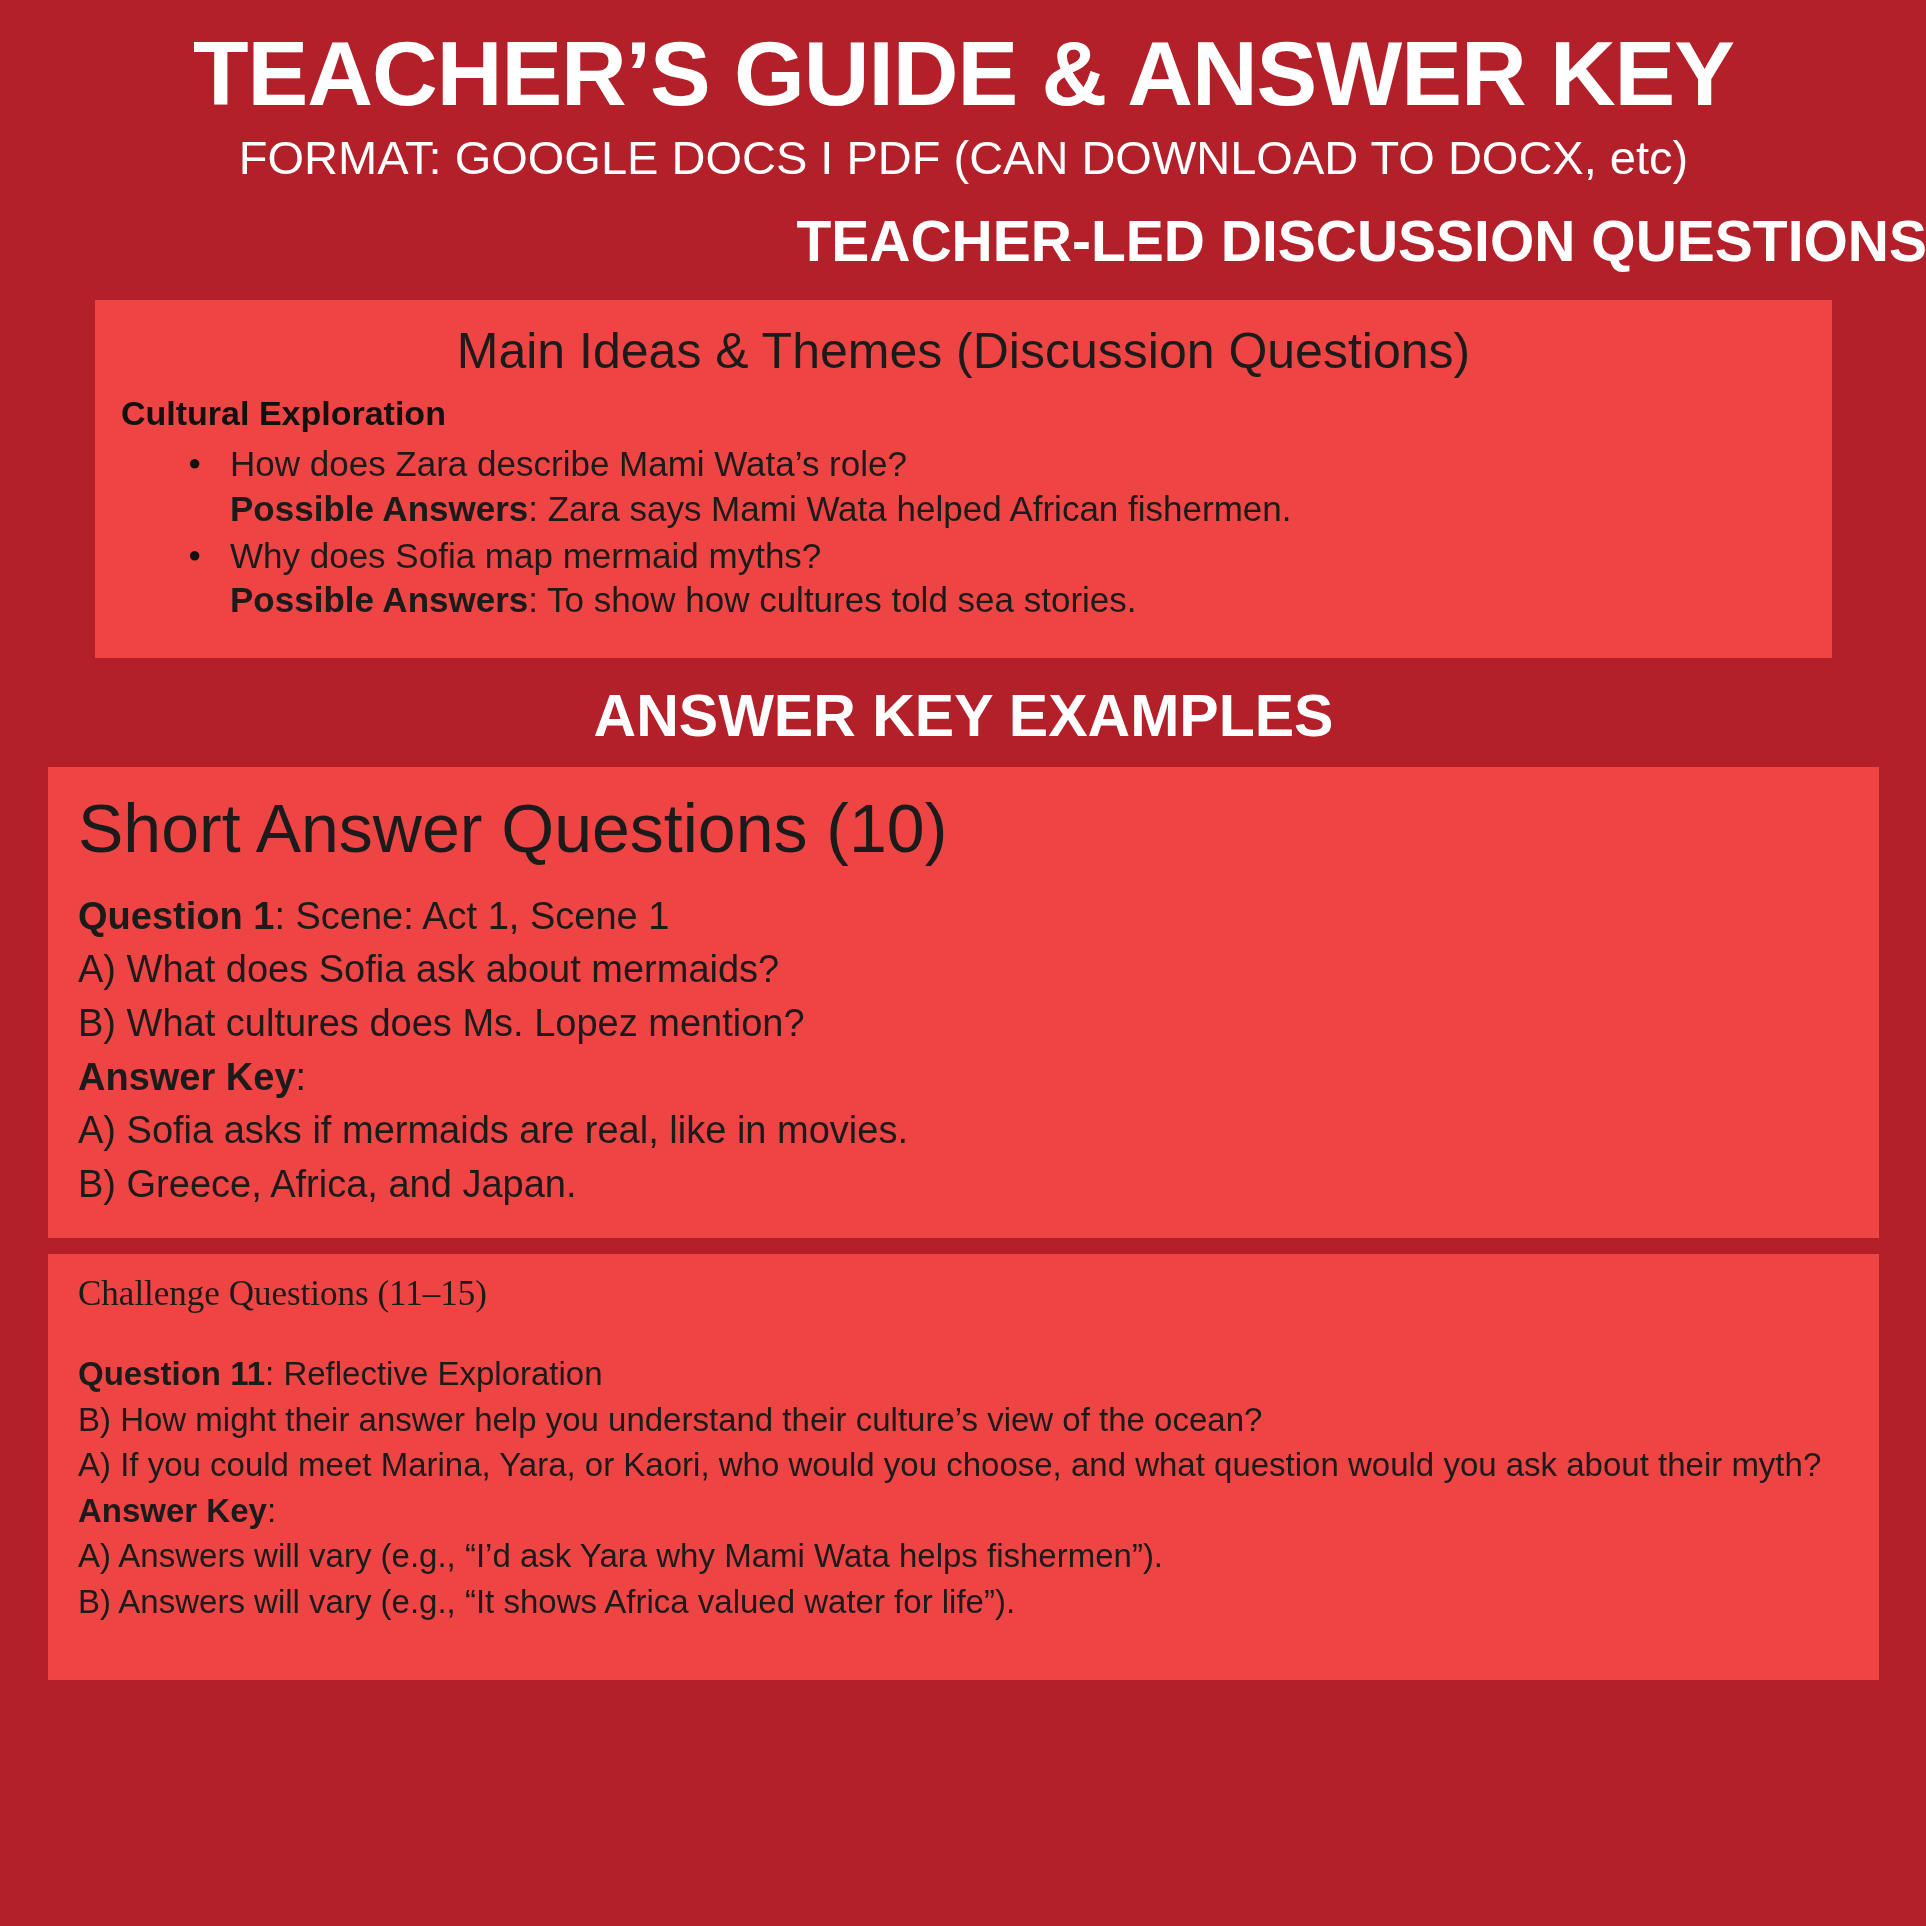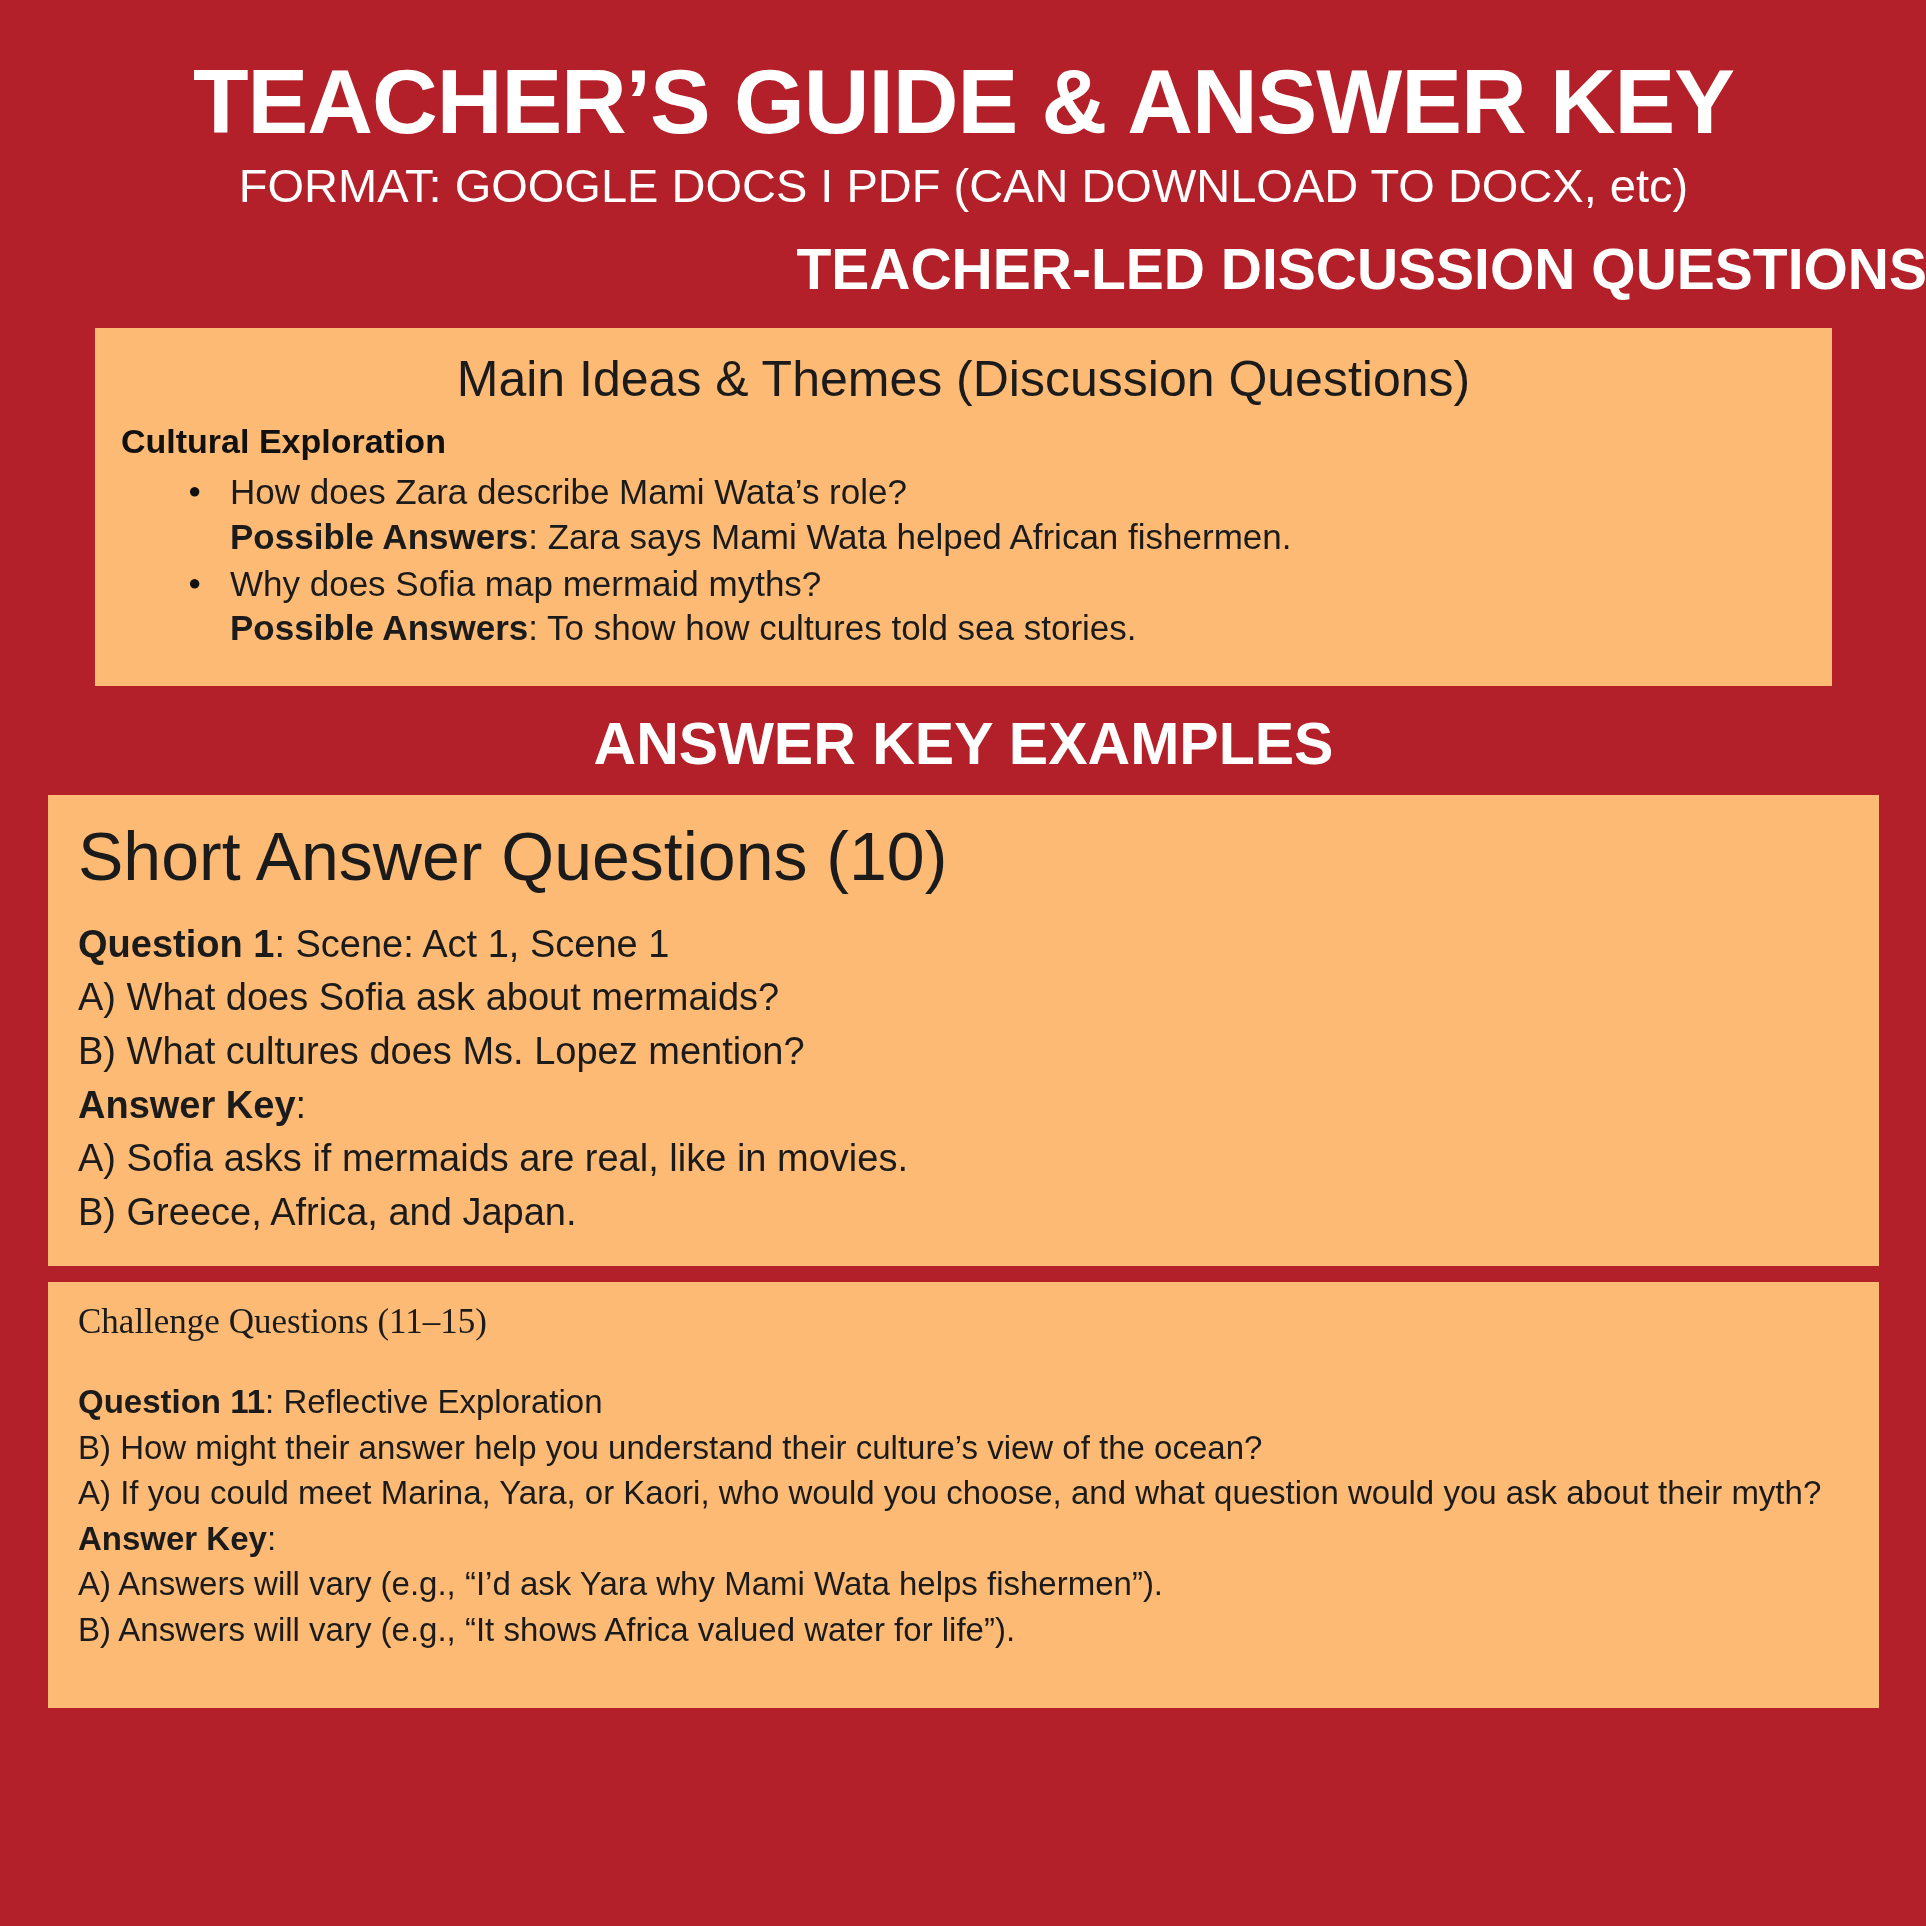--- a/index.html
+++ b/index.html
@@ -18,21 +18,20 @@
     width: 1927px;
     height: 1927px;
     background: #b4202a;
     box-sizing: border-box;
   }
 
   
   .header {
     padding-top: 28px;
     text-align: center;
-    margin-top: 28px;
   }
   .main-title {
     color: #ffffff;
     font-size: 91px;
     font-weight: bold;
     letter-spacing: -1px;
     line-height: 1.0;
     margin: 0;
     padding: 0 40px;
     white-space: nowrap;
@@ -50,21 +49,21 @@
     font-size: 57px;
     font-weight: bold;
     margin: 30px 0 0 0;
     line-height: 1.05;
     white-space: nowrap;
     text-align: right;
   }
 
   
   .card {
-    background: #fdba74;
+    background: #ef4444;
     box-sizing: border-box;
   }
   .discussion-card {
     margin: 28px 95px 0 95px;
     padding: 22px 26px 26px 26px;
   }
   .discussion-title {
     text-align: center;
     font-size: 50px;
     color: #1b1b1b;

